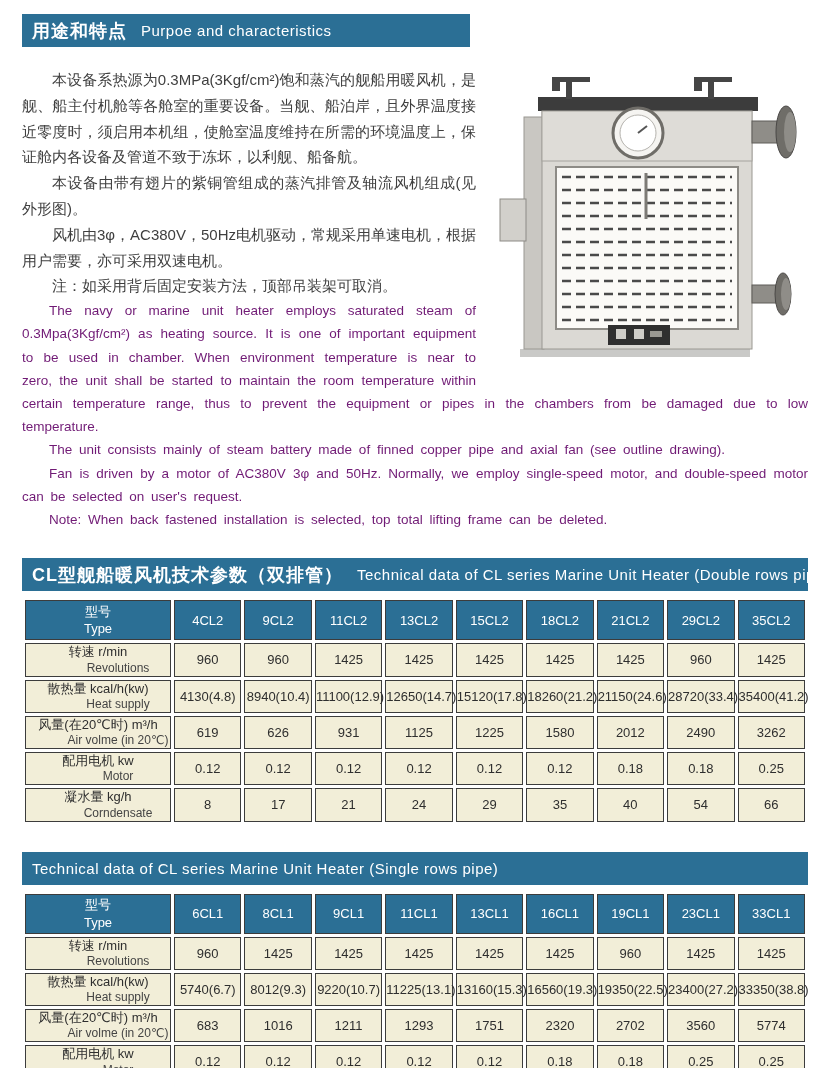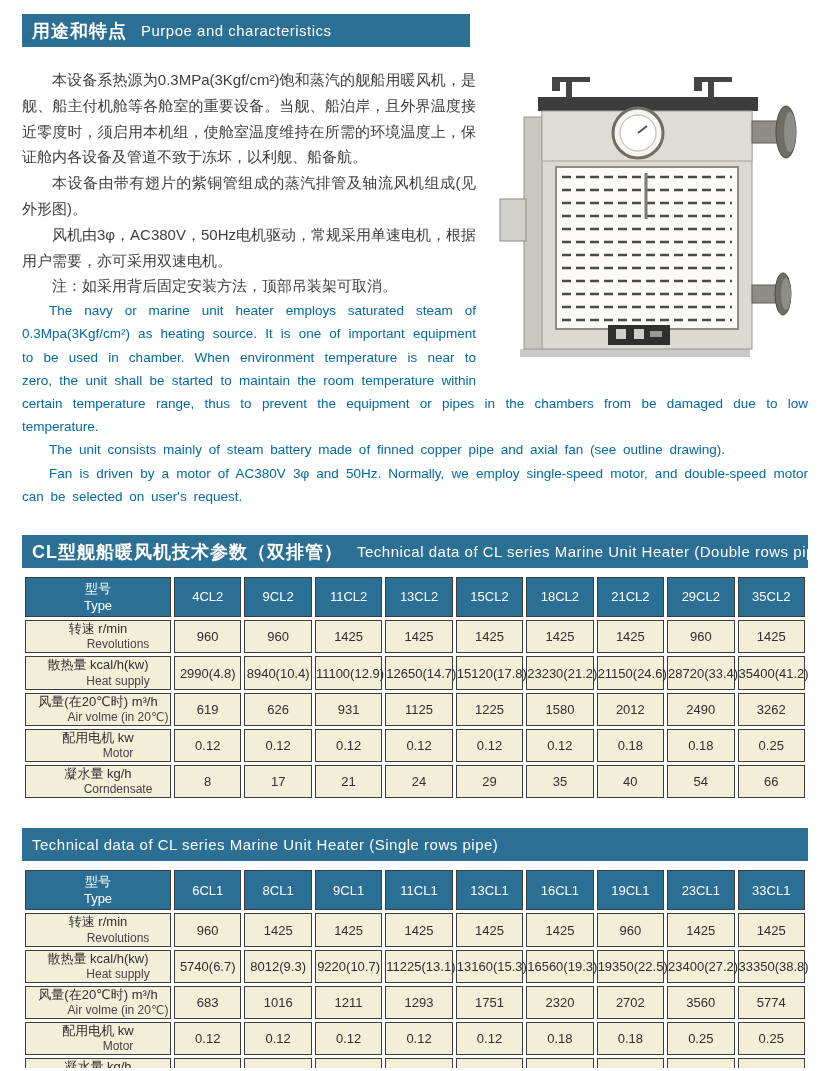--- a/index.html
+++ b/index.html
@@ -32,21 +32,21 @@
     float: right;
     width: 318px; height: 296px;
     margin: 2px 0 6px 14px;
   }
   .zh-para {
     font-size: 15px; line-height: 1.72; text-align: justify;
     text-indent: 2em; color: #3f3f3f;
   }
   .en-para {
     font-size: 13.5px; line-height: 1.72; text-align: justify;
-    text-indent: 2em; color: #0369a1; word-spacing: 3px;
+    text-indent: 2em; color: #701a75; word-spacing: 3px;
   }
 
   
   table.data-table {
     width: 786px;
     border-collapse: separate;
     border-spacing: 3px;
     margin-top: 6px;
     table-layout: fixed;
   }
@@ -148,20 +148,21 @@
       </svg>
     </div>
 
     <p class="zh-para">本设备系热源为0.3MPa(3Kgf/cm²)饱和蒸汽的舰船用暖风机，是舰、船主付机舱等各舱室的重要设备。当舰、船泊岸，且外界温度接近零度时，须启用本机组，使舱室温度维持在所需的环境温度上，保证舱内各设备及管道不致于冻坏，以利舰、船备航。</p>
     <p class="zh-para">本设备由带有翅片的紫铜管组成的蒸汽排管及轴流风机组成(见外形图)。</p>
     <p class="zh-para">风机由3φ，AC380V，50Hz电机驱动，常规采用单速电机，根据用户需要，亦可采用双速电机。</p>
     <p class="zh-para">注：如采用背后固定安装方法，顶部吊装架可取消。</p>
     <p class="en-para">The navy or marine unit heater employs saturated steam of 0.3Mpa(3Kgf/cm²) as heating source. It is one of important equipment to be used in chamber. When environment temperature is near to zero, the unit shall be started to maintain the room temperature within certain temperature range, thus to prevent the equipment or pipes in the chambers from be damaged due to low temperature.</p>
     <p class="en-para">The unit consists mainly of steam battery made of finned copper pipe and axial fan (see outline drawing).</p>
     <p class="en-para">Fan is driven by a motor of AC380V 3φ and 50Hz. Normally, we employ single-speed motor, and double-speed motor can be selected on user's request.</p>
+    <p class="en-para">Note: When back fastened installation is selected, top total lifting frame can be deleted.</p>
   </div>
 
   <div class="section-bar table-bar">
     <span class="zh">CL型舰船暖风机技术参数（双排管）</span>
     <span class="en">Technical data of CL series Marine Unit Heater (Double rows pipe)</span>
   </div>
   <table class="data-table" data-table="0">
       <thead>
         <tr>
           <th class="corner">
@@ -193,26 +194,26 @@
           <td>1425</td>
           <td>1425</td>
           <td>960</td>
           <td>1425</td>
         </tr>
         <tr>
           <td class="row-label">
             <div class="l1">散热量 kcal/h(kw)</div>
             <div class="l2">Heat supply</div>
           </td>
-          <td>2990(4.8)</td>
+          <td>4130(4.8)</td>
           <td>8940(10.4)</td>
           <td>11100(12.9)</td>
           <td>12650(14.7)</td>
           <td>15120(17.8)</td>
-          <td>23230(21.2)</td>
+          <td>18260(21.2)</td>
           <td>21150(24.6)</td>
           <td>28720(33.4)</td>
           <td>35400(41.2)</td>
         </tr>
         <tr>
           <td class="row-label">
             <div class="l1">风量(在20℃时) m³/h</div>
             <div class="l2">Air volme (in 20℃)</div>
           </td>
           <td>619</td>

